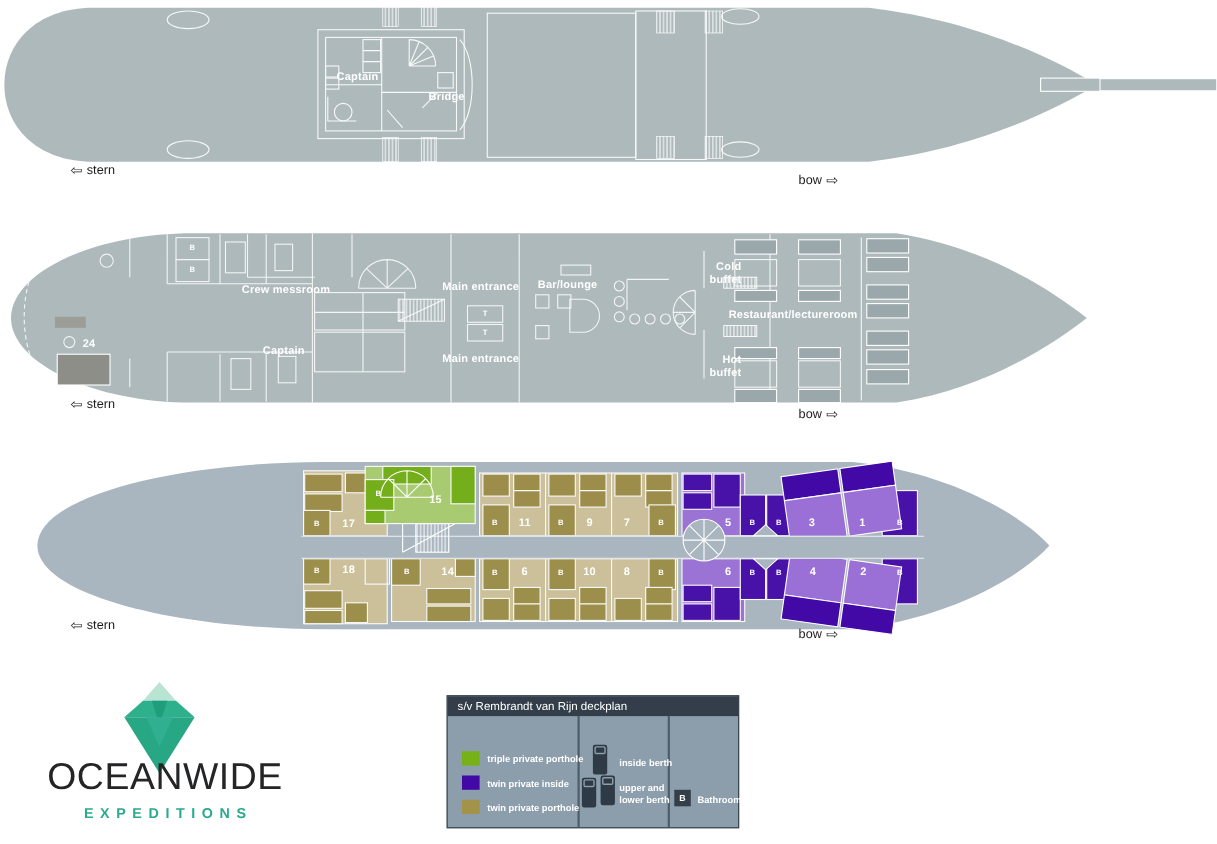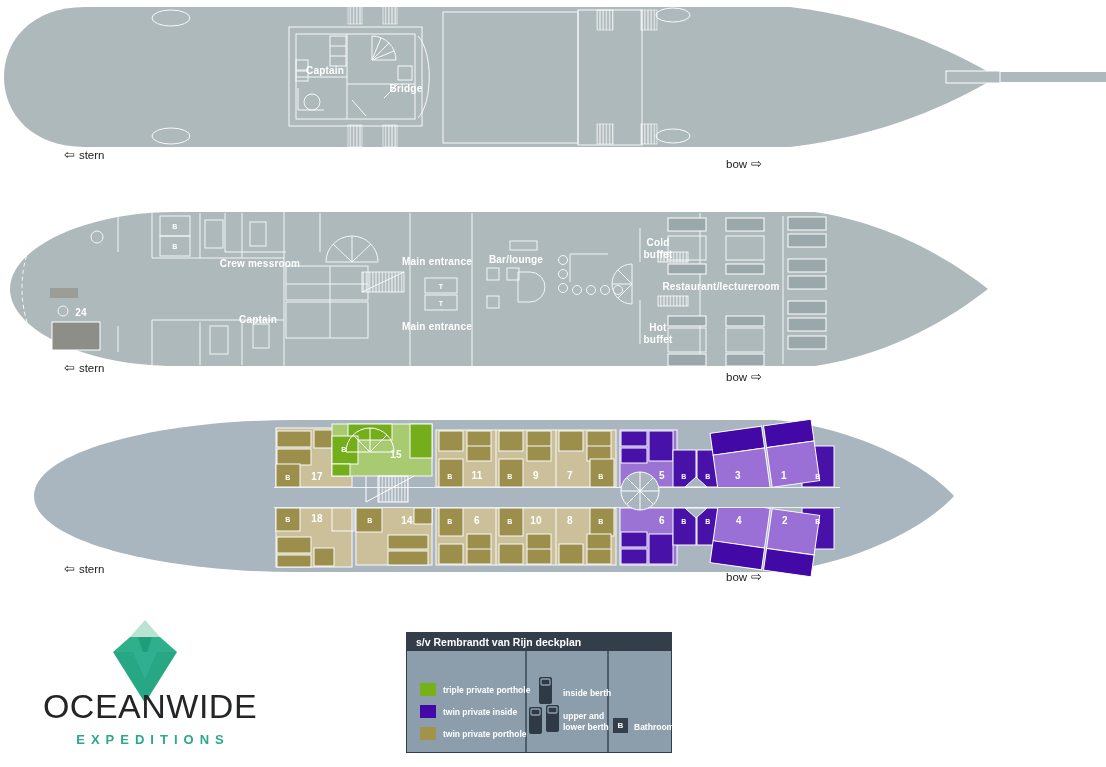--- a/index.html
+++ b/index.html
@@ -3,29 +3,29 @@
 <meta charset="utf-8">
 <style>
   html,body{margin:0;padding:0;background:#fff;}
   .stage{position:relative;width:1106px;height:767px;background:#fff;overflow:hidden;
          font-family:"Liberation Sans",sans-serif;}
   .deck-svg{position:absolute;left:0;}
   
   .lbl{position:absolute;transform:translate(-50%,-50%);color:#fff;font-size:10px;font-weight:700;
        white-space:nowrap;line-height:1;letter-spacing:.2px;}
   .lbl.sm{font-size:7px;}
-  .lbl.wrap{transform:none;white-space:normal;width:32px;text-align:center;line-height:1.2;}
+  .lbl.wrap{transform:none;white-space:normal;width:32px;text-align:right;line-height:1.2;}
   
   .dir{position:absolute;color:#1b1b1b;font-size:11.5px;display:flex;align-items:center;gap:4px;}
   .dir .arr{font-size:13px;line-height:1;}
   
   .legend{position:absolute;left:406px;top:632px;width:266px;height:121px;background:#8c9dab;
           border:1.5px solid #333e4a;box-sizing:border-box;}
   .legend-header{position:absolute;left:0;top:0;right:0;height:18px;background:#333e4a;color:#fff;
-          font-size:10.5px;font-weight:700;line-height:18px;padding-left:9px;}
+          font-size:10.5px;font-weight:400;line-height:18px;padding-left:9px;}
   .legend-divider{position:absolute;top:18px;bottom:0;width:2px;background:#4e5d6a;}
   .legend-row{position:absolute;display:flex;align-items:center;gap:7px;}
   .swatch{width:16px;height:13px;flex:0 0 auto;}
   .legend-row span{color:#fff;font-size:8.5px;font-weight:700;white-space:nowrap;}
   .berth-label{position:absolute;color:#fff;font-size:8.5px;font-weight:700;line-height:1.25;}
   .b-square{position:absolute;width:15px;height:15px;background:#333e4a;color:#fff;font-size:8px;
           font-weight:700;display:flex;align-items:center;justify-content:center;}
   
   .logo-name{position:absolute;left:18px;top:689px;width:264px;text-align:center;color:#242527;
           font-size:34px;font-weight:400;letter-spacing:.5px;line-height:1;}

